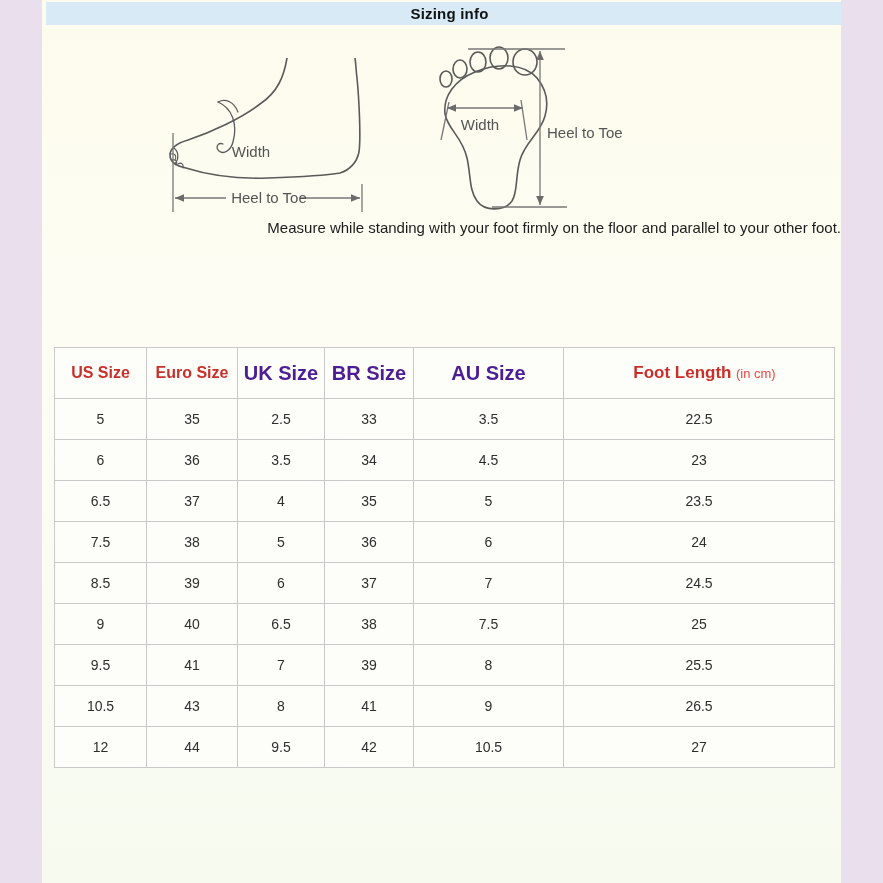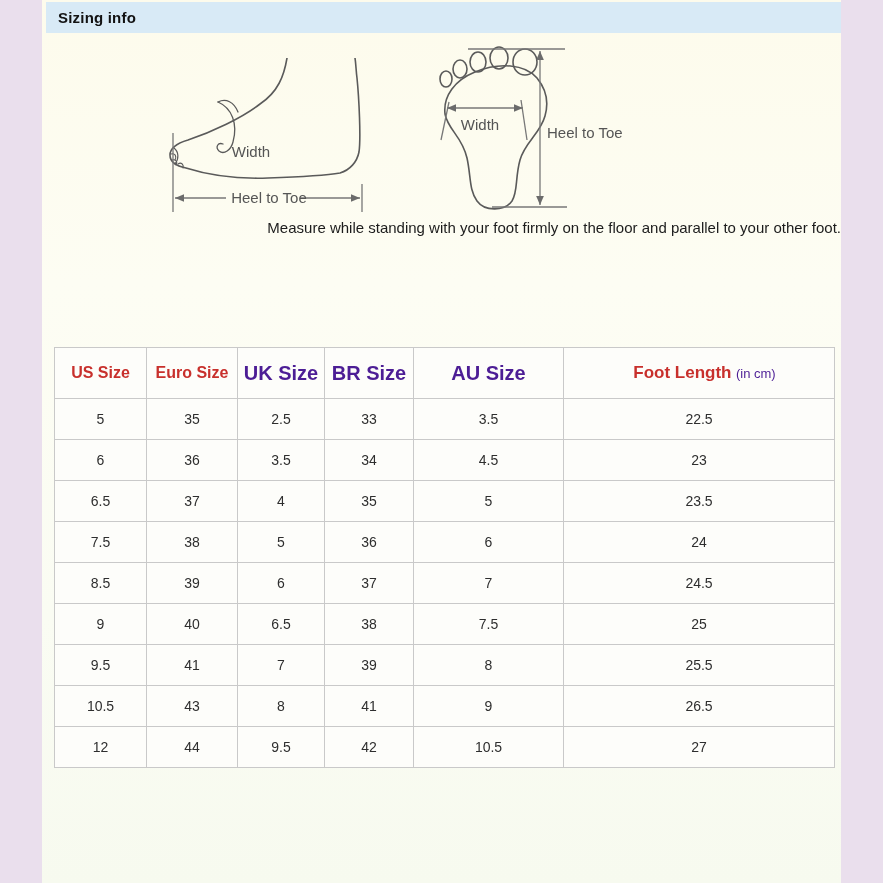--- a/index.html
+++ b/index.html
@@ -9,22 +9,22 @@
     font-family:"Liberation Sans", sans-serif;
   }
   .strip{position:absolute;top:0;bottom:0;width:42px;background:#eadfed;}
   .strip.left{left:0;}
   .strip.right{right:0;}
   .main{
     position:absolute;left:42px;top:0;width:799px;height:883px;
     background:linear-gradient(180deg,#fdfbec 0%, #fdfdf3 32%, #fafcf3 70%, #f7faef 100%);
   }
   .header-bar{
-    position:absolute;left:4px;top:2px;width:795px;height:31px;
-    background:#d8eaf6;display:flex;align-items:center;
+    position:absolute;left:4px;top:2px;width:795px;height:23px;
+    background:#d8eaf6;display:flex;align-items:center;justify-content:center;
   }
   .page-title{
     font-weight:bold;font-size:15px;color:#121212;padding-left:12px;letter-spacing:.2px;
   }
   .diagram{position:absolute;}
   .diagram svg text{font-family:"Liberation Sans",sans-serif;font-size:15px;fill:#555;}
   .instruction{
     position:absolute;left:0;top:219px;width:799px;text-align:right;
     font-size:15px;color:#1c1c1c;
   }
@@ -33,21 +33,21 @@
     border-collapse:collapse;table-layout:fixed;background:#fdfdfa;
   }
   table.size-chart th, table.size-chart td{
     border:1px solid #c9c9c9;text-align:center;vertical-align:middle;padding:0;
   }
   table.size-chart thead tr{height:51px;}
   table.size-chart tbody tr{height:41px;}
   th .th-red{color:#c8302c;font-weight:bold;font-size:16px;}
   th .th-orange{color:#4c1d95;font-weight:bold;font-size:20px;}
   th .th-red.big{font-size:17px;margin-left:11px;}
-  th .th-unit{color:#4c1d95;font-weight:normal;font-size:13px;}
+  th .th-unit{color:#ef4444;font-weight:normal;font-size:13px;}
   table.size-chart td{font-size:14px;color:#2e2e2e;}
 </style>
 </head>
 <body>
 
 <div class="strip left"></div>
 <div class="strip right"></div>
 
 <div class="main">
 

